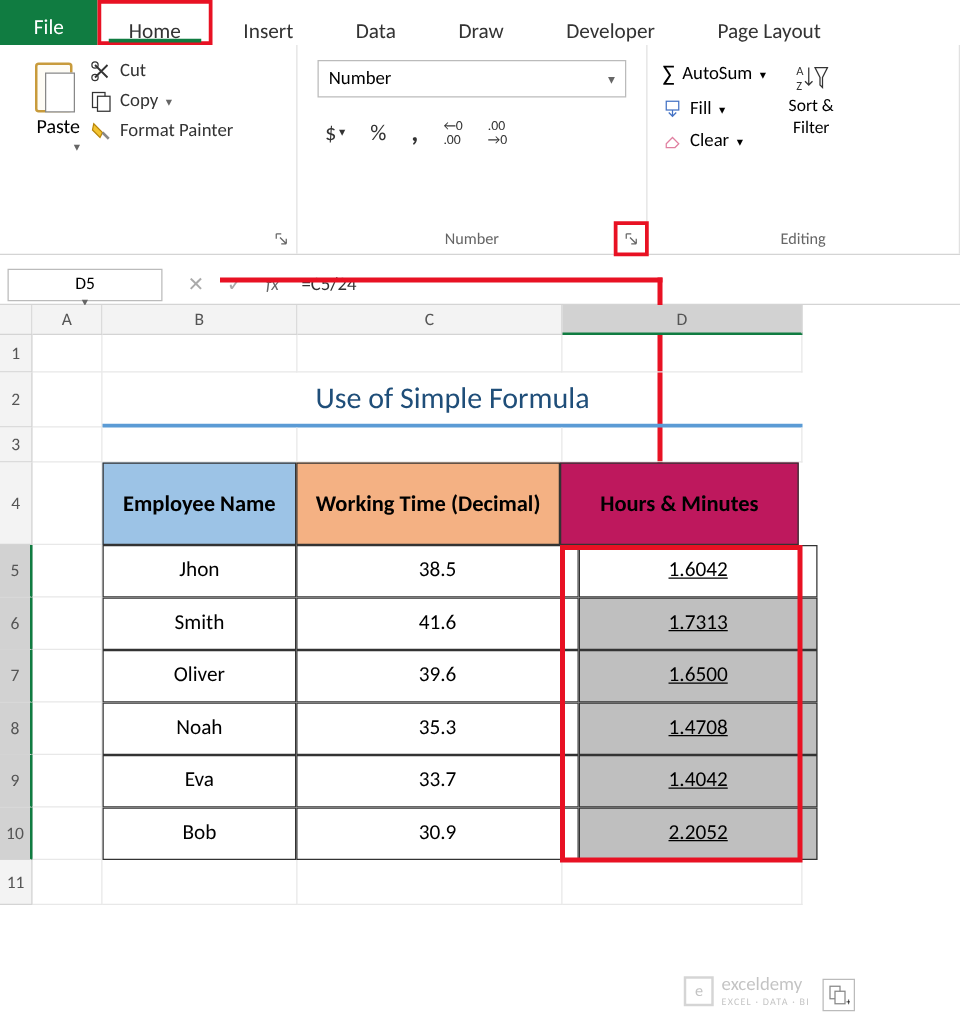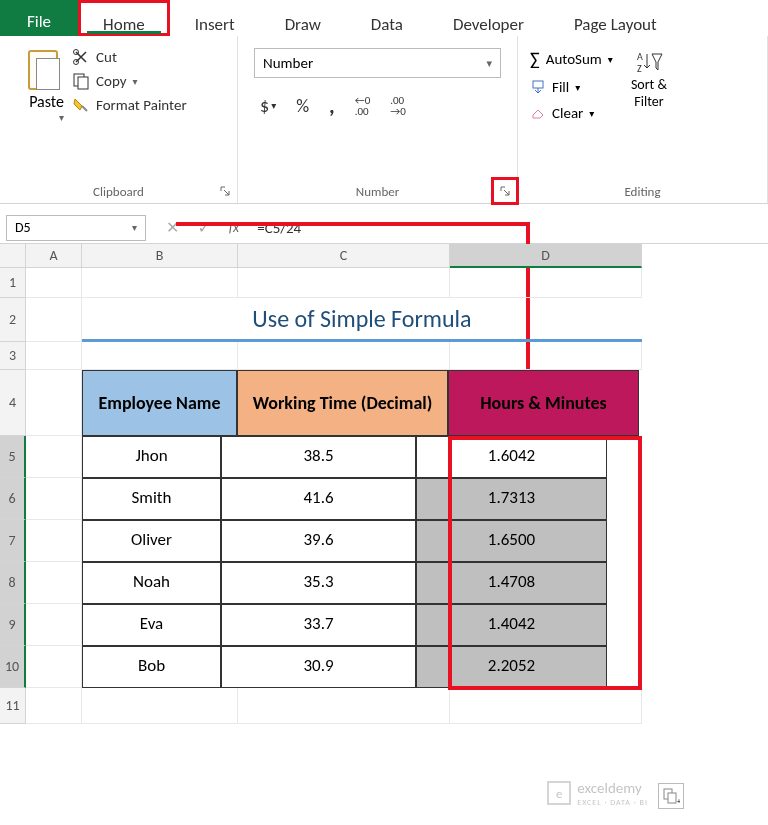--- a/index.html
+++ b/index.html
@@ -47,21 +47,21 @@
 .launcher-highlight { position: absolute; border: 3px solid #e81123; width: 28px; height: 28px; }
 
 
 .red-arrow { position: absolute; pointer-events: none; }
 .arrow-h { background: #e81123; height: 4px; position: absolute; }
 .arrow-v { background: #e81123; width: 4px; position: absolute; }
 .arrow-head { width: 0; height: 0; border-left: 8px solid transparent; border-right: 8px solid transparent; border-top: 14px solid #e81123; position: absolute; }
 
 
 .namebar { display: flex; align-items: center; height: 32px; border-bottom: 1px solid #d4d4d4; padding: 2px 6px; gap: 20px; }
-.namebox { border: 1px solid #bbb; width: 140px; height: 26px; padding: 2px 8px; font-size: 14px; display: flex; align-items: center; justify-content: space-between; }
+.namebox { border: 1px solid #bbb; width: 124px; height: 26px; padding: 2px 8px; font-size: 14px; display: flex; align-items: center; justify-content: space-between; flex-direction: column; }
 .namebox span:last-child { font-size: 10px; color: #666; }
 .fx-area { display: flex; align-items: center; gap: 18px; color: #aaa; font-size: 16px; flex: 1; }
 .fx-area .fx { font-style: italic; color: #666; font-size: 14px; }
 .formula-text { color: #333; font-size: 15px; }
 
 
 .grid { position: relative; }
 .col-headers { display: flex; background: #fff; }
 .col-h { border-right: 1px solid #d4d4d4; border-bottom: 1px solid #d4d4d4; text-align: center; font-size: 14px; color: #555; height: 24px; line-height: 24px; background: #f3f3f3; }
 .col-h.sel { background: #d2d2d2; border-bottom: 2px solid #107c41; }
@@ -73,42 +73,42 @@
 
 
 .wA { width: 56px; } .wB { width: 156px; } .wC { width: 212px; } .wD { width: 192px; }
 
 .title-cell { font-family: Calibri; font-size: 24px; color: #1f4e79; text-align: center; border-bottom: 3px solid #5b9bd5; padding: 6px 0; }
 .th { font-weight: bold; text-align: center; padding: 10px 6px; font-size: 18px; border: 1px solid #333; font-family: Calibri; }
 .th.emp { background: #9cc3e6; width: 155px; }
 .th.wt { background: #f4b183; width: 211px; }
 .th.hm { background: #be185d; width: 191px; }
 .td { text-align: center; padding: 8px 6px; font-size: 17px; border: 1px solid #333; font-family: Calibri; background: #fff; }
-.td.emp { width: 139px; } .td.wt { width: 195px; } .td.hm { width: 191px; }
+.td.emp { width: 155px; } .td.wt { width: 226px; } .td.hm { width: 191px; text-decoration: underline; }
 .td.hm.selgrey { background: #bfbfbf; }
 .td.hm.selwhite { background: #fff; }
 
 .sel-border { position: absolute; border: 4px solid #e81123; pointer-events: none; }
 
 .watermark { position: absolute; right: 120px; bottom: 18px; display: flex; align-items: center; gap: 6px; opacity: 0.35; font-size: 13px; color: #555; }
 .wm-icon { width: 24px; height: 24px; border: 2px solid #888; display: flex; align-items: center; justify-content: center; font-size: 13px; }
 
 .paste-opt { position: absolute; right: 84px; bottom: 16px; width: 26px; height: 26px; border: 1px solid #bbb; background: #fff; display: flex; align-items: center; justify-content: center; }
 
 svg { display: block; }
 </style>
 </head>
 <body>
 
 <div class="ribbon-tabs">
   <div class="tab file">File</div>
   <div class="tab home">Home</div>
   <div class="tab">Insert</div>
+  <div class="tab">Data</div>
   <div class="tab">Draw</div>
-  <div class="tab">Data</div>
   <div class="tab">Developer</div>
   <div class="tab">Page Layout</div>
 </div>
 
 <div class="ribbon">
 
   <div class="group clipboard-group">
     <div class="clipboard-body">
       <div class="paste-btn">
         <div class="paste-icon"></div>
@@ -140,21 +140,20 @@
           <span class="clip-icon">
             <svg width="18" height="18" viewBox="0 0 18 18">
                 <path d="M3 3 L10 10 L8 14 L2 8 Z" fill="#f4c430" stroke="#b8860b"></path>
                 <path d="M10 10 L15 15" stroke="#888" stroke-width="2"></path>
               </svg>
           </span>
           <span>Format Painter</span>
         </div>
       </div>
     </div>
-    <div class="group-label">Clipboard</div>
     <span class="group-launcher">
       <svg width="12" height="12" viewBox="0 0 12 12">
           <path d="M2 2 L2 6 M2 2 L6 2 M5 5 L10 10 M10 10 L10 6 M10 10 L6 10" stroke="#666" stroke-width="1" fill="none"></path>
         </svg>
     </span>
   </div>
 
   <div class="group number-group">
     <div class="number-body">
       <div class="number-format">

